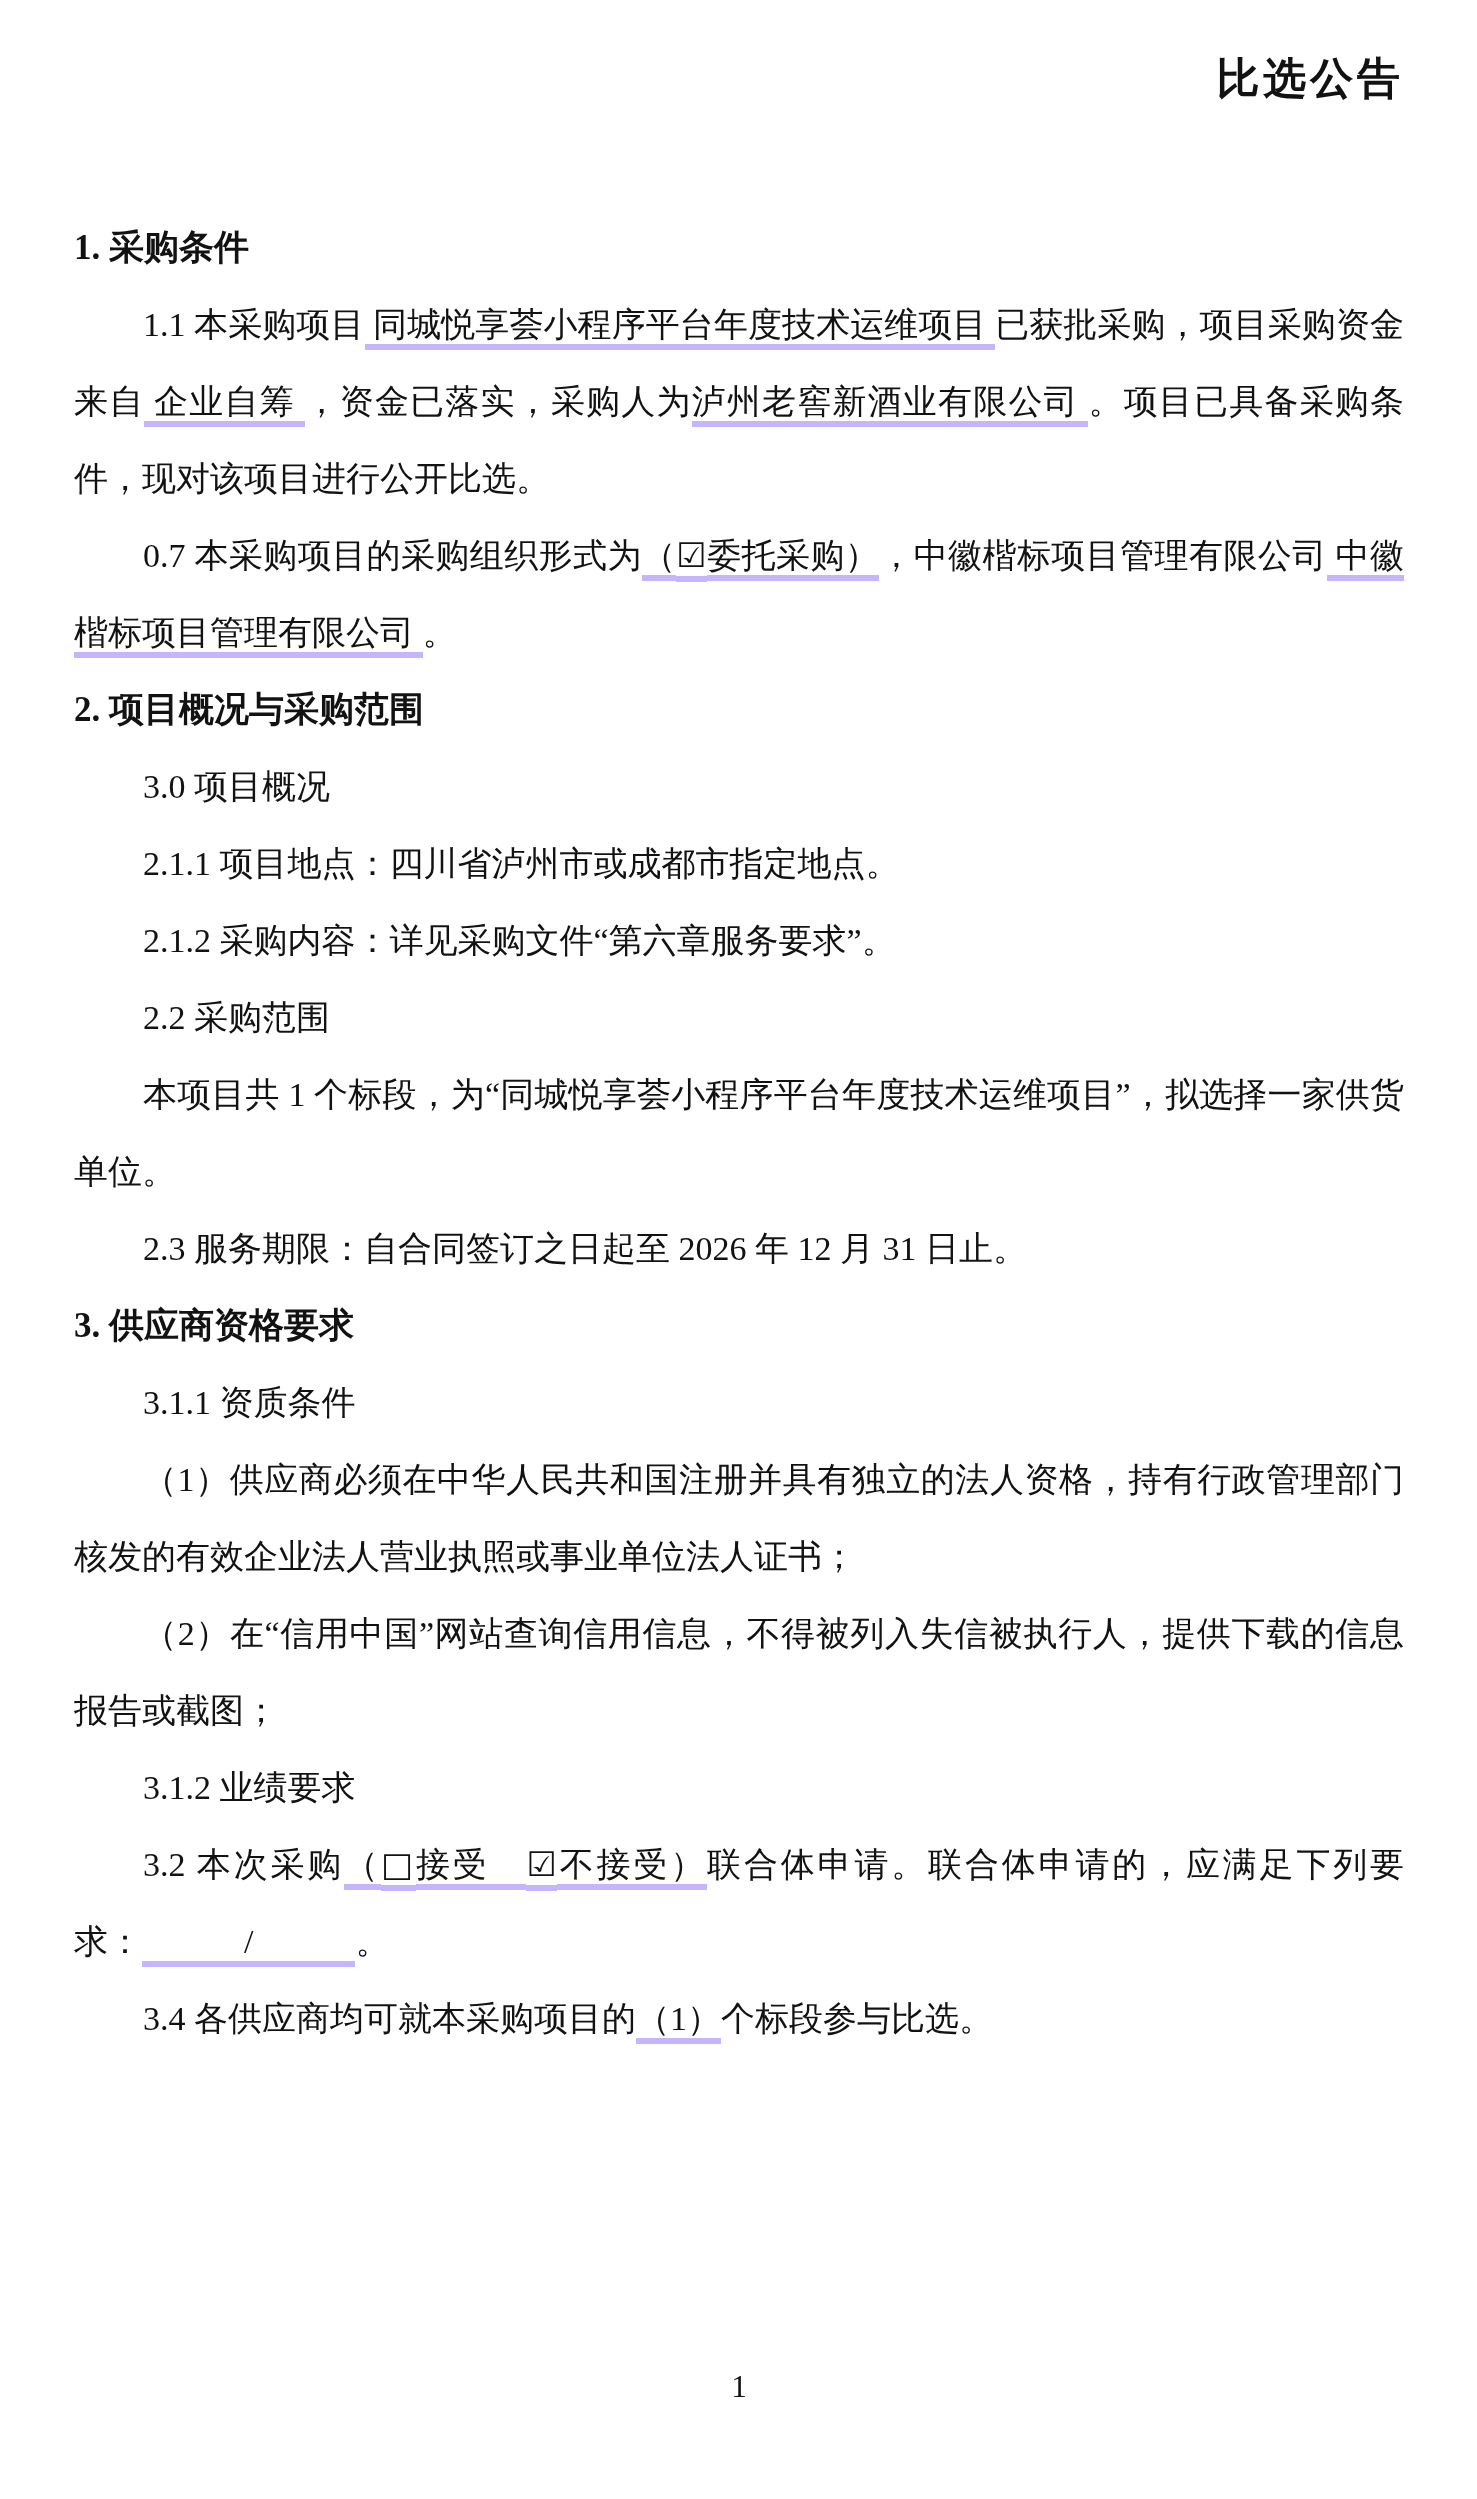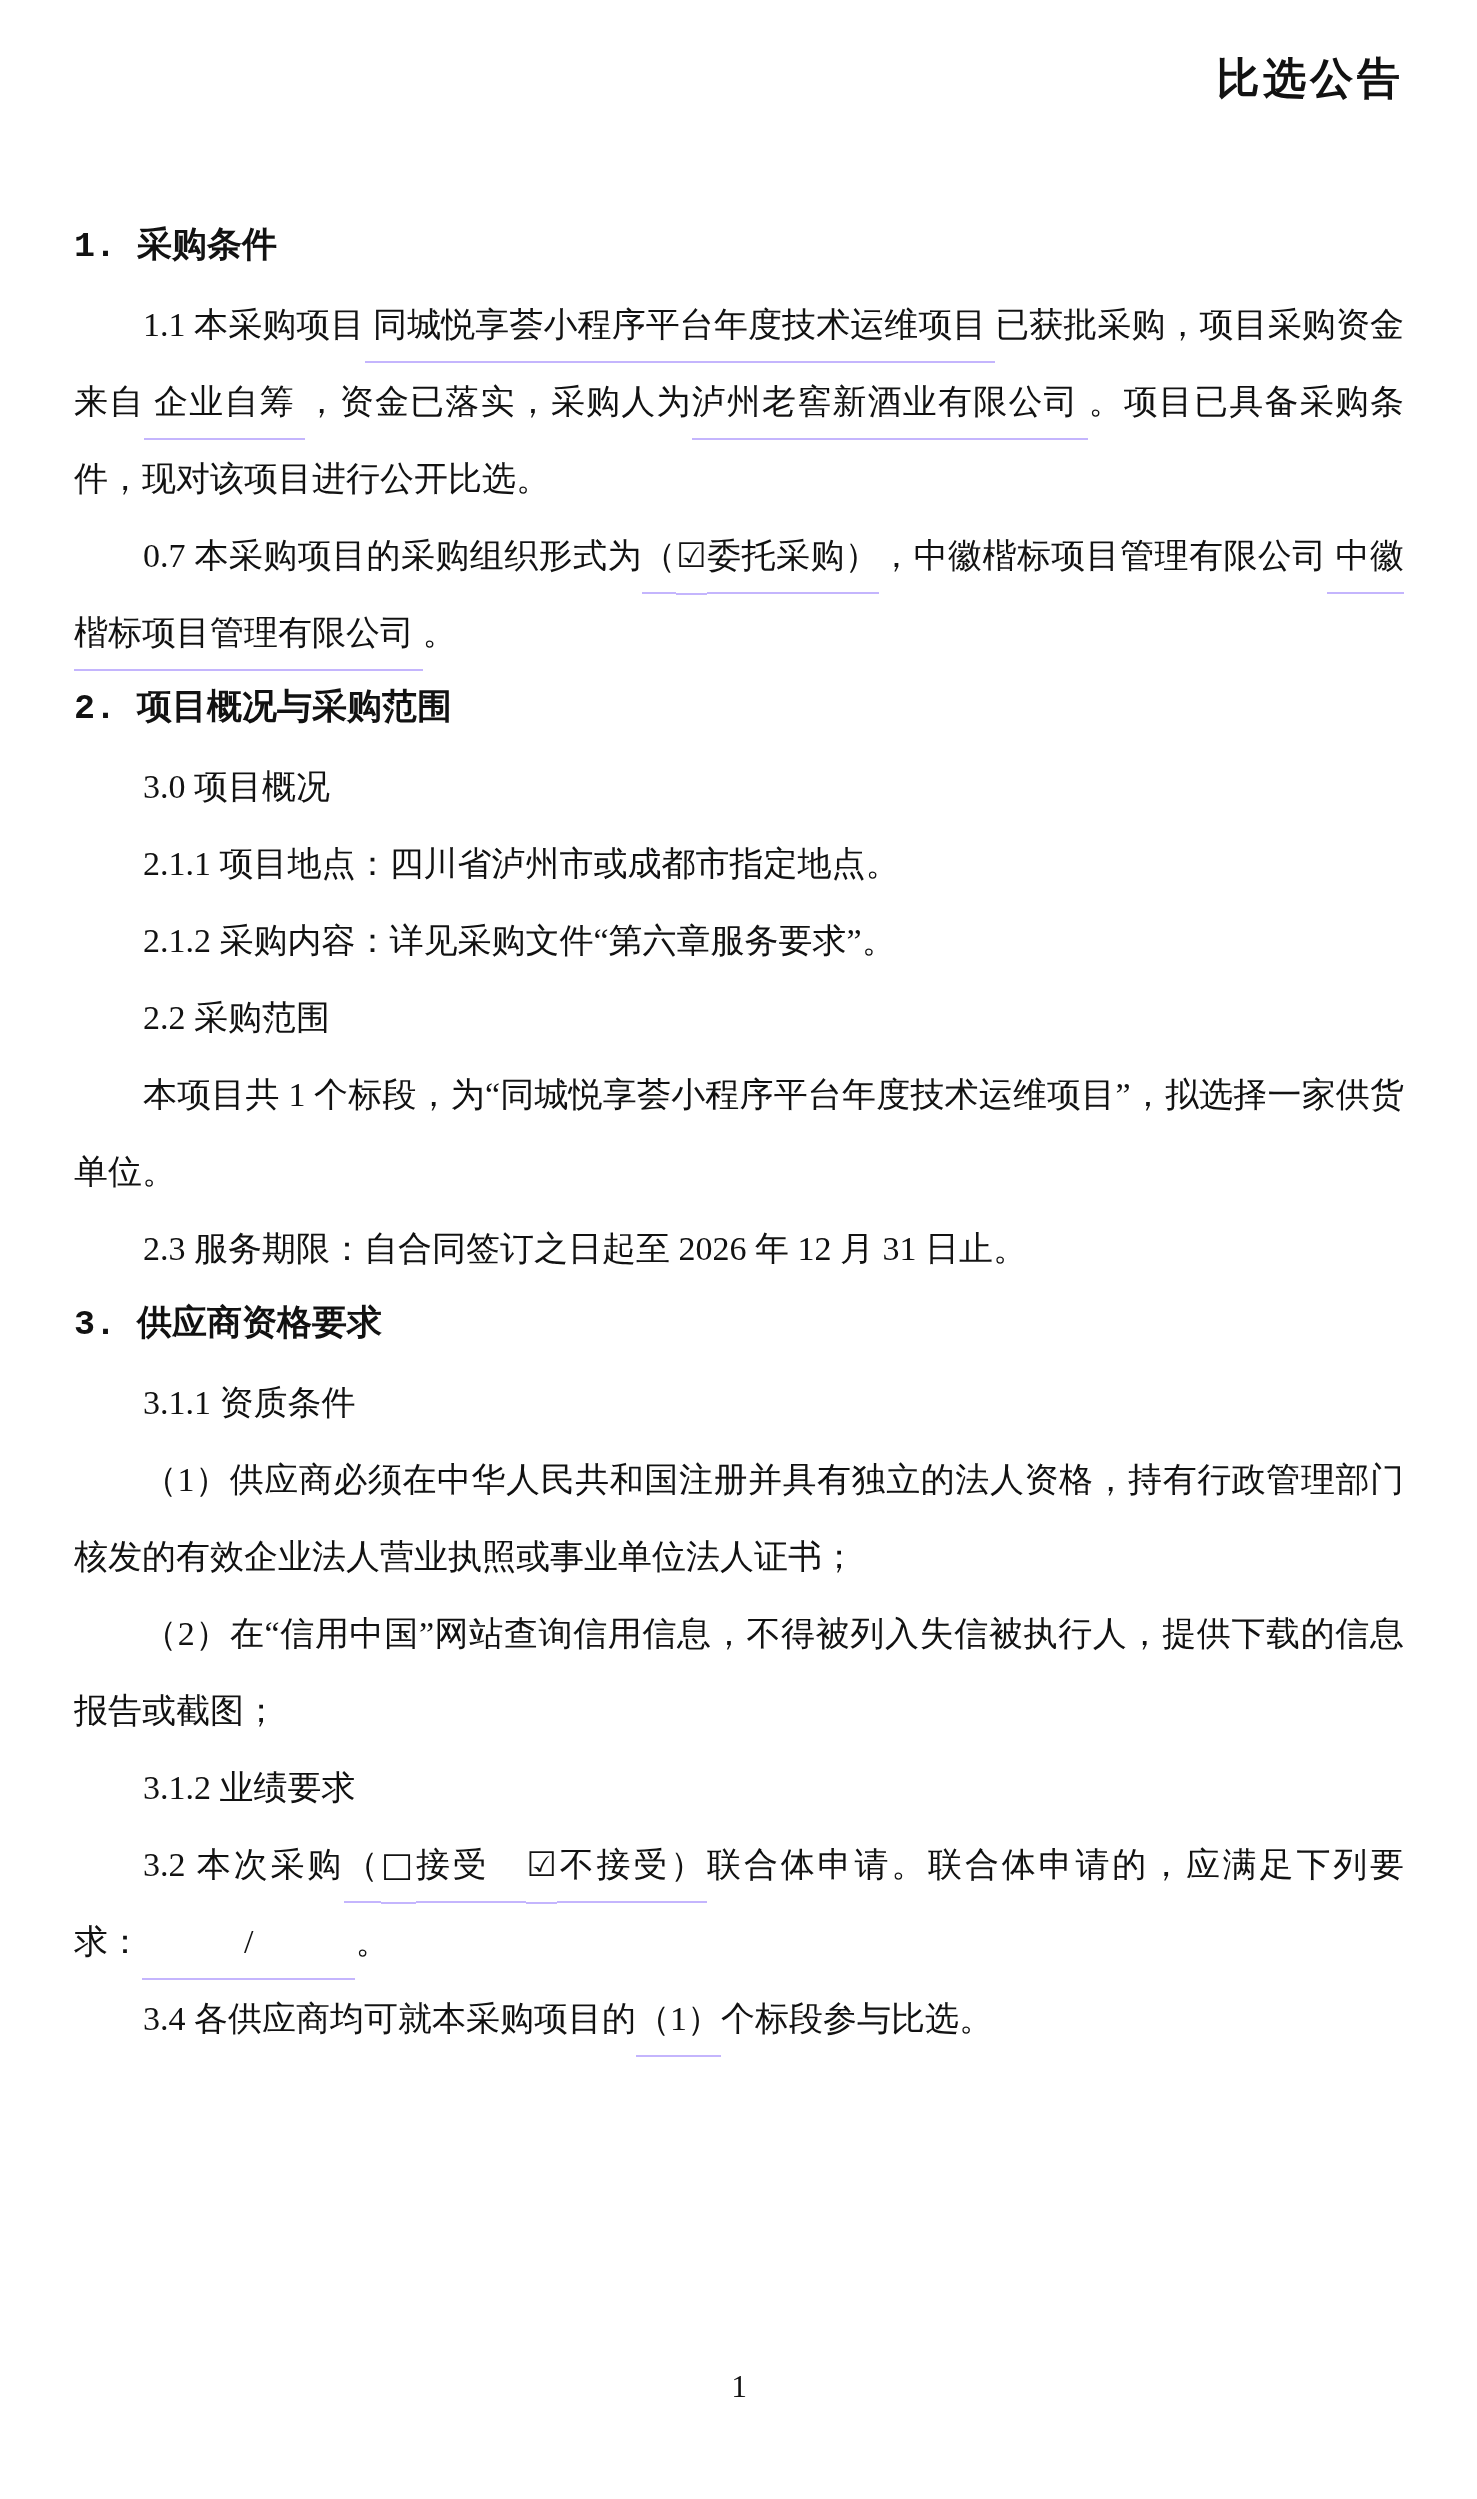--- a/index.html
+++ b/index.html
@@ -28,28 +28,28 @@
     margin: 39px 0 91px 0;
   }
   p {
     margin: 0;
     font-size: 34px;
     line-height: 77px;
     text-align: justify;
   }
   p.indent { text-indent: 69px; }
   p.h {
-    font-family: Liberation Mono, monospace;
+    font-family: Liberation Serif, serif;
     font-weight: bold;
     font-size: 35px;
     text-indent: 0;
   }
   .u {
-    border-bottom: 2px solid #c4b5fd;
-    padding-bottom: 18px;
+    border-bottom: 6px solid #c4b5fd;
+    padding-bottom: 1px;
   }
   .cb { font-family: "DejaVu Sans", sans-serif; }
   .footer {
     position: absolute;
     top: 2362px;
     left: 0;
     width: 100%;
     text-align: center;
     font-size: 31.5px;
     line-height: 49px;

